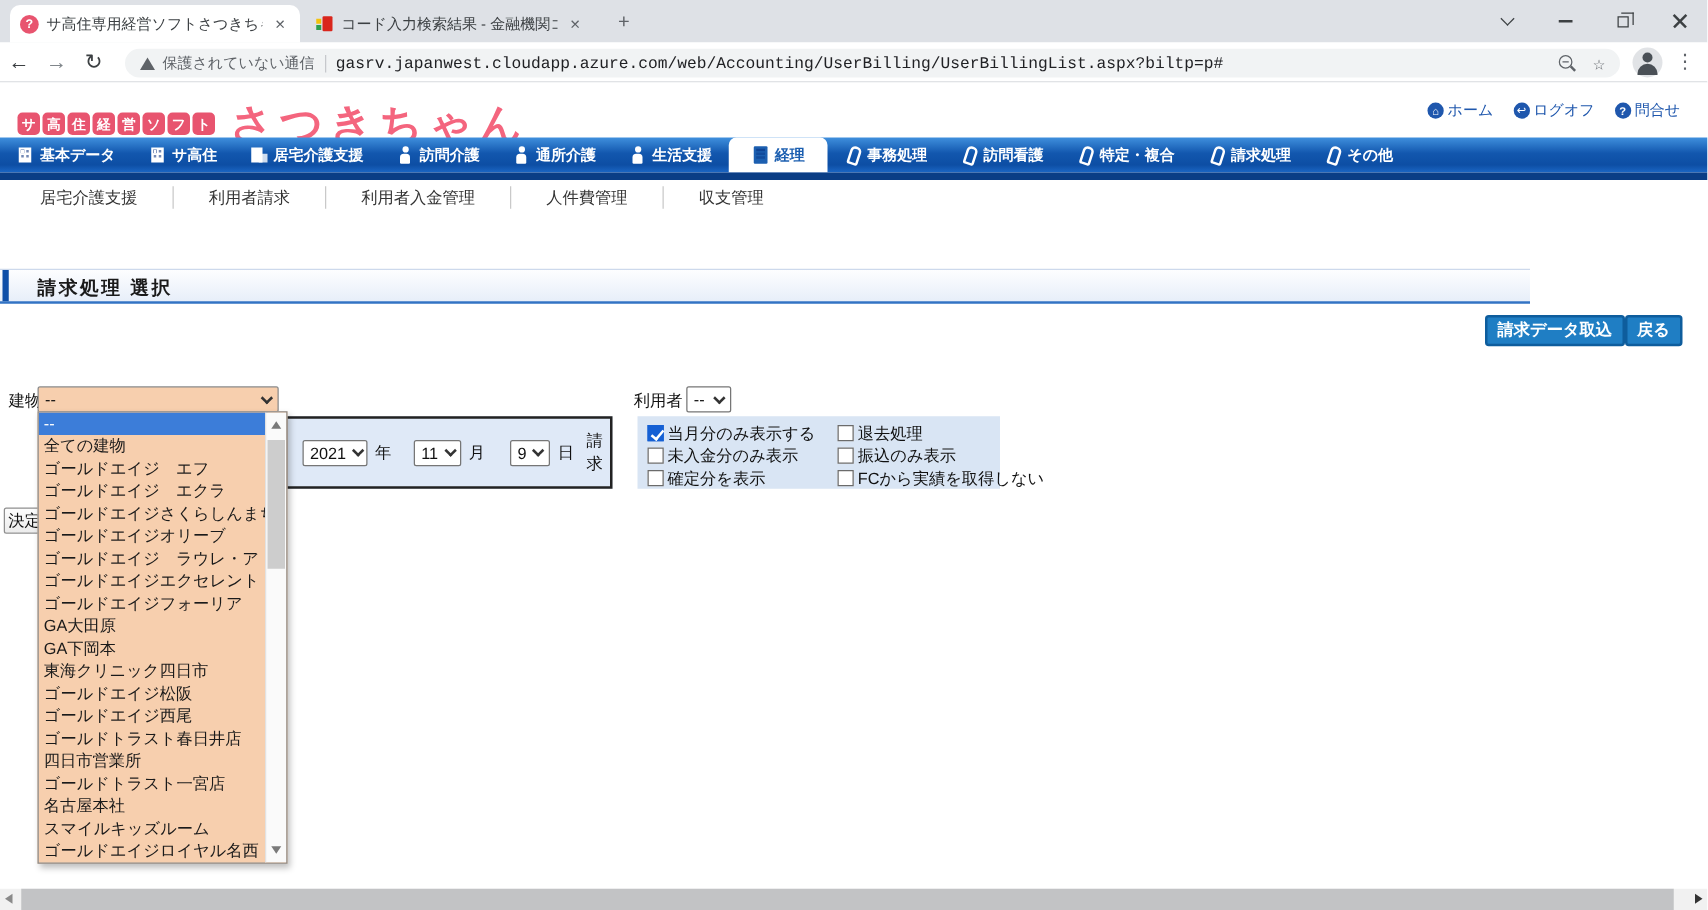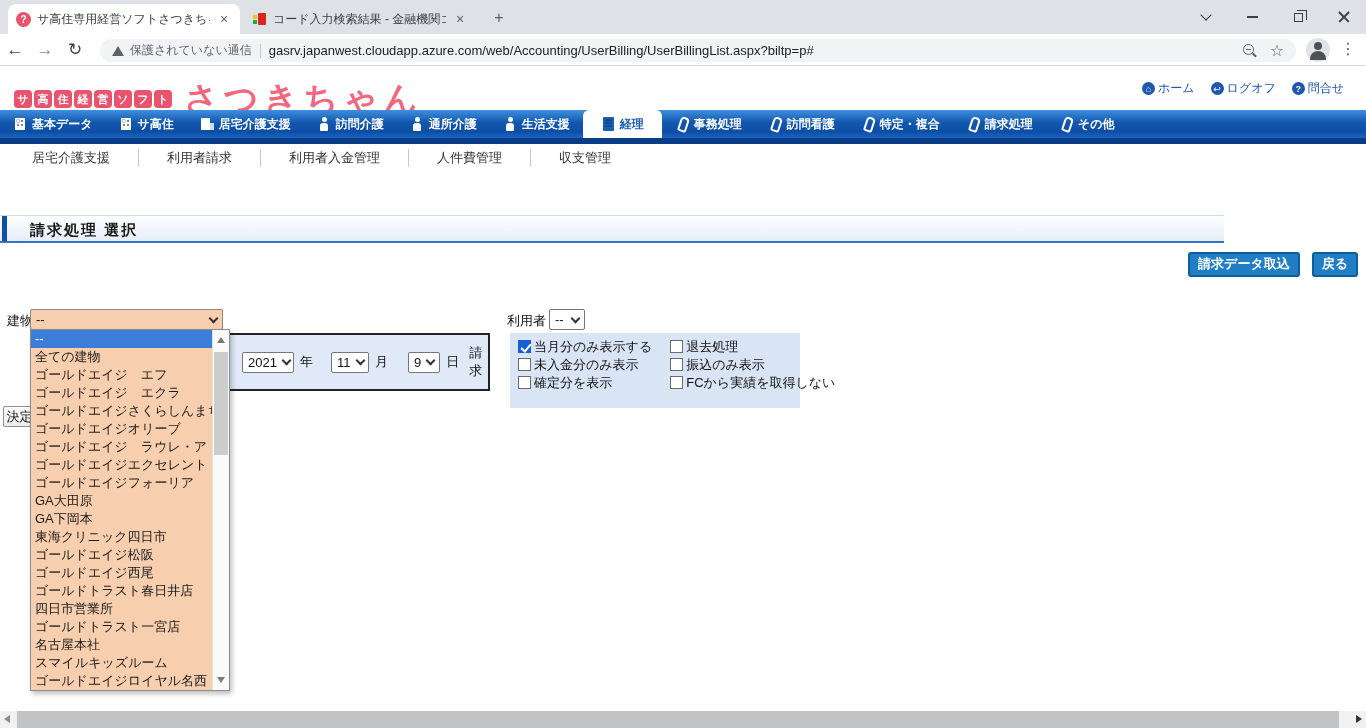--- a/index.html
+++ b/index.html
@@ -18,21 +18,21 @@
   .min-g { width:11px; height:2px; background:#3c4043; }
   .rest-g { width:9px; height:9px; border:1.5px solid #3c4043; position:relative; background:#dee1e6; }
   .rest-g::before { content:""; position:absolute; left:2px; top:-4px; width:9px; height:9px; border:1.5px solid #3c4043; border-left:none; border-bottom:none; }
   .x-g { position:relative; width:12px; height:12px; }
   .x-g::before,.x-g::after { content:""; position:absolute; left:-1px; top:5px; width:14px; height:1.6px; background:#3c4043; }
   .x-g::before { transform:rotate(45deg);} .x-g::after { transform:rotate(-45deg);}
 
   .urlbar { position:absolute; left:0; top:34px; width:1366px; height:32px; background:#fff; border-bottom:1px solid #d8dade; display:flex; align-items:center; }
   .navbtn { width:30px; text-align:center; font-size:17px; color:#3c4043; }
   .navbtn.fwd { color:#80868b; }
-  .omnibox { position:absolute; left:100px; top:5px; width:1196px; height:23px; background:#f1f3f4; border-radius:12px; display:flex; align-items:center; padding:0 8px; }
+  .omnibox { position:absolute; left:100px; top:5px; width:1196px; height:23px; background:#f1f3f4; border-radius:12px; display:flex; align-items:center; padding:0 8px;font-family:Liberation Mono, monospace; }
   .warn-tri { width:0; height:0; border-left:6px solid transparent; border-right:6px solid transparent; border-bottom:10px solid #5f6368; position:relative; margin:0 6px 0 4px; }
   .sec-txt { font-size:12px; color:#5f6368; white-space:nowrap; }
   .omni-sep { width:1px; height:14px; background:#c6c8cc; margin:0 8px; }
   .url-txt { font-size:13px; color:#202124; white-space:nowrap; overflow:hidden; flex:1; }
   .zoomout-ic { position:relative; width:16px; height:16px; margin-right:12px; }
   .zoomout-ic::before { content:""; position:absolute; left:1px; top:1px; width:9px; height:9px; border:1.6px solid #5f6368; border-radius:50%; }
   .zoomout-ic::after { content:""; position:absolute; left:10px; top:11px; width:5px; height:1.6px; background:#5f6368; transform:rotate(45deg); }
   .zoomout-ic i { position:absolute; left:4px; top:6px; width:5px; height:1.5px; background:#5f6368; }
   .star-ic { font-size:16px; color:#5f6368; margin-right:4px; }
   .avatar { position:absolute; right:36px; top:4px; width:24px; height:24px; border-radius:50%; background:#e1e3e6; }
@@ -70,35 +70,35 @@
   .subnav { position:absolute; left:0; top:144px; width:1366px; height:27px; background:#fff; display:flex; align-items:center; padding-left:4px; }
   .subnav-item { padding:0 28px; font-size:13px; color:#333; cursor:pointer; }
   .subnav-item + .subnav-item { border-left:1px solid #c9c9c9; }
 
   
   .titlebar { position:absolute; left:0; top:215px; width:1224px; height:28px; background:linear-gradient(180deg,#fdfeff,#e7eef9); border-top:1px solid #cdd9ec; border-bottom:2px solid #3273c4; }
   .title-accent { position:absolute; left:2px; top:0; width:5px; height:100%; background:#0f4fa8; }
   .title-txt { position:absolute; left:30px; top:5px; font-size:15px; font-weight:bold; color:#1a1a1a; letter-spacing:2px; }
 
   
-  .actions { position:absolute; right:8px; top:252px; display:flex; gap:12px; }
+  .actions { position:absolute; right:20px; top:252px; display:flex; gap:0; }
   .btn-blue { background:#1f7ec4; border:2px solid #0e5d9d; border-radius:3px; color:#fff; font-weight:bold; font-size:13px; padding:1px 8px 2px; cursor:pointer; font-family:inherit; }
 
   
   .flabel { position:absolute; font-size:13px; color:#111; }
   .sel { position:absolute; display:flex; align-items:center; justify-content:space-between; background:#fff; border:1px solid #767676; height:21px; font-size:13px; color:#111; padding:0 4px 0 5px; border-radius:2px; cursor:pointer; }
   .sel .chevron { width:7px; height:7px; border-right:2px solid #333; border-bottom:2px solid #333; transform:rotate(45deg); margin:-3px 1px 0 6px; flex:none; }
   .sel-building { left:30px; top:309px; width:193px; background:#f7cfae; border-color:#8a8a8a; }
   .sel-user { left:549px; top:309px; width:36px; }
   .datebox { position:absolute; left:228px; top:333px; width:262px; height:58px; border:2px solid #222; background:#dfe9f7; display:flex; align-items:center; padding-left:12px; font-size:13px; color:#111; }
   .dsel { position:static; display:inline-flex; }
   .dsel.yr { width:52px; } .dsel.mo,.dsel.dy { width:38px; }
   .dunit { margin-left:6px; }
   .ml18 { margin-left:18px; } .ml20 { margin-left:20px; } .ml10 { margin-left:10px; }
-  .chkpanel { position:absolute; left:510px; top:333px; width:290px; height:75px; background:#d9e5f4; display:flex; padding:5px 10px 0 8px; }
+  .chkpanel { position:absolute; left:510px; top:333px; width:290px; height:58px; background:#d9e5f4; display:flex; padding:5px 10px 0 8px; }
   .chkcol { display:flex; flex-direction:column; gap:1px; }
   .chkcol.c2 { margin-left:18px; }
   .cb { display:flex; align-items:center; font-size:13px; color:#111; height:17px; cursor:pointer; white-space:nowrap; }
   .cbbox { width:13px; height:13px; border:1px solid #6b6b6b; background:#fff; margin-right:3px; position:relative; flex:none; }
   .cbbox.checked { background:#1560d4; border-color:#1560d4; }
   .cbbox.checked::after { content:""; position:absolute; left:4px; top:1px; width:4px; height:8px; border-right:2px solid #fff; border-bottom:2px solid #fff; transform:rotate(40deg); }
   .btn-decide { position:absolute; left:3px; top:406px; width:33px; height:21px; background:linear-gradient(#fdfdfd,#ececec); border:1px solid #8f8f8f; border-radius:2px; font-size:13px; color:#111; font-family:inherit; cursor:pointer; padding:0; }
 
   
   .ddlist { position:absolute; left:30px; top:329px; width:200px; height:362px; background:#f7cfae; border:1px solid #8c8c8c; box-shadow:2px 3px 5px rgba(0,0,0,.25); z-index:30; overflow:hidden; }

